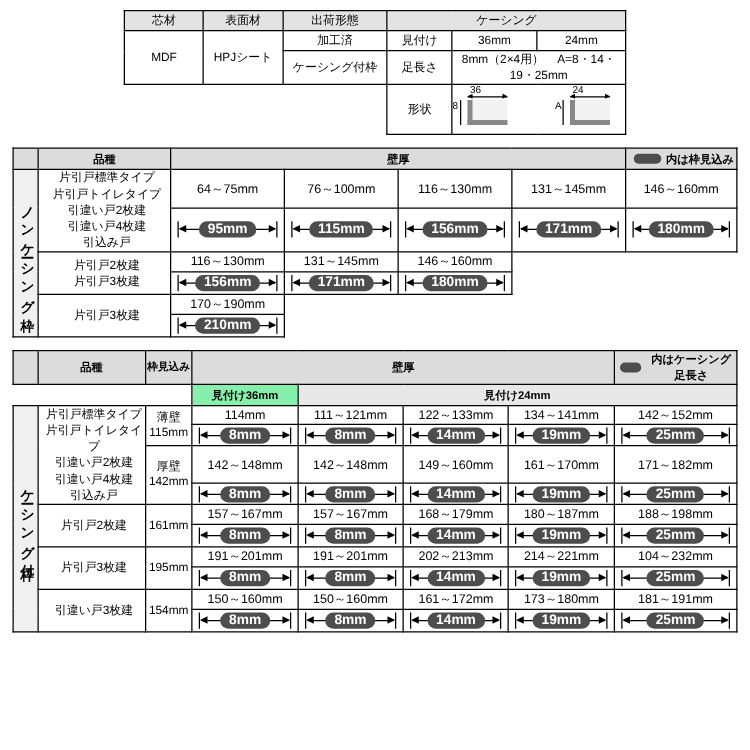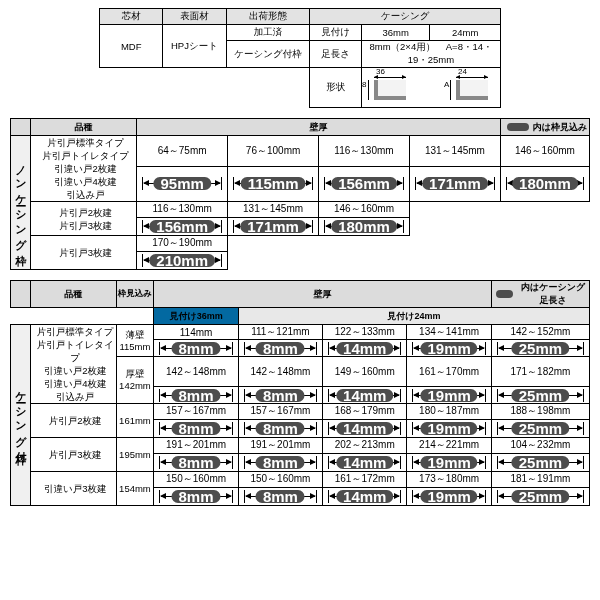--- a/index.html
+++ b/index.html
@@ -69,21 +69,21 @@
     content: ""; position: absolute; top: -3px; width: 0; height: 0;
     border-top: 3.5px solid transparent; border-bottom: 3.5px solid transparent;
   }
   .bar .line:before { left: -1px; border-right: 6px solid #000; }
   .bar .line:after { right: -1px; border-left: 6px solid #000; }
   .bar .cap { position: absolute; top: 1px; width: 1px; height: 13px; background: #000; }
   .bar .cap.l { left: 5px; }
   .bar .cap.r { right: 5px; }
   .bar .pill {
     position: absolute; left: 50%; top: 1px; transform: translateX(-50%);
-    background: #4d4d4d; color: #fff; font-size: 15px; font-weight: bold;
+    background: #4d4d4d; color: #fff; font-size: 11px; font-weight: bold;
     padding: 1px 7px; border-radius: 7px; line-height: 11px; white-space: nowrap;
   }
 
   .note { display: inline-flex; align-items: center; gap: 4px; font-weight: bold; font-size: 9px; }
   .note .swatch { display: inline-block; width: 22px; height: 8px; background: #4d4d4d; border-radius: 4px; }
   .notecell { text-align: left; padding-left: 4px; background: #dcdcdc; }
 
   .thinlbl { font-size: 9.5px; line-height: 12px; }
 </style>
 </head>
@@ -292,21 +292,21 @@
         <span class="note">
               <span class="swatch"></span>
               <span>内はケーシング足長さ</span>
             </span>
       </td>
     </tr>
     <tr>
       <td style="border:none"></td>
       <td style="border:none"></td>
       <td style="border:none"></td>
-      <td class="hdr" style="width:86px;background:#0369a1">見付け36mm</td>
+      <td class="hdr" style="width:86px;background:#86efac">見付け36mm</td>
       <td class="hdr" colspan="4" style="background:#e8e8e8">見付け24mm</td>
     </tr>
 
     <tr>
       <td class="vside" rowspan="10">ケーシング付枠</td>
       <td class="rowlabel" rowspan="4" style="height:68px">
         <div>片引戸標準タイプ</div>
         <div>片引戸トイレタイプ</div>
         <div>引違い戸2枚建</div>
         <div>引違い戸4枚建</div>

